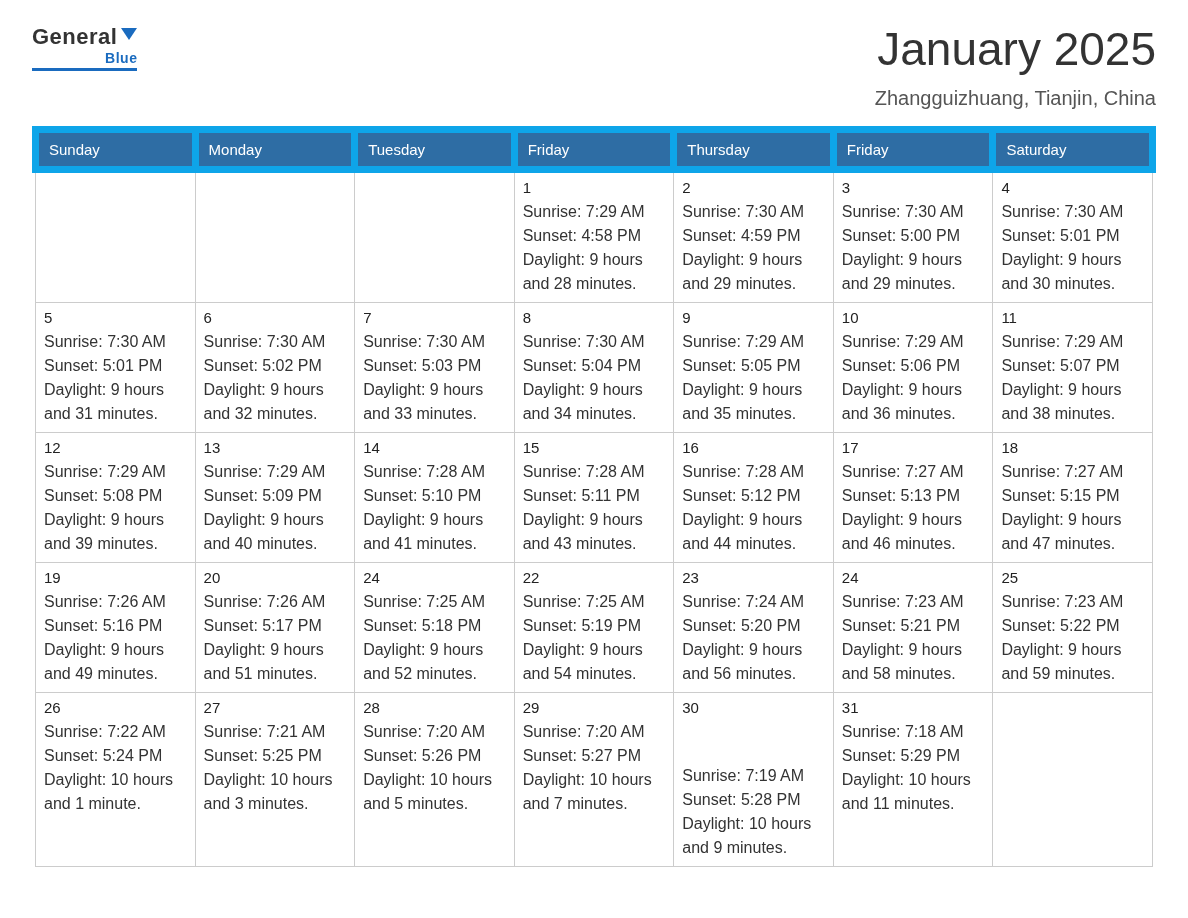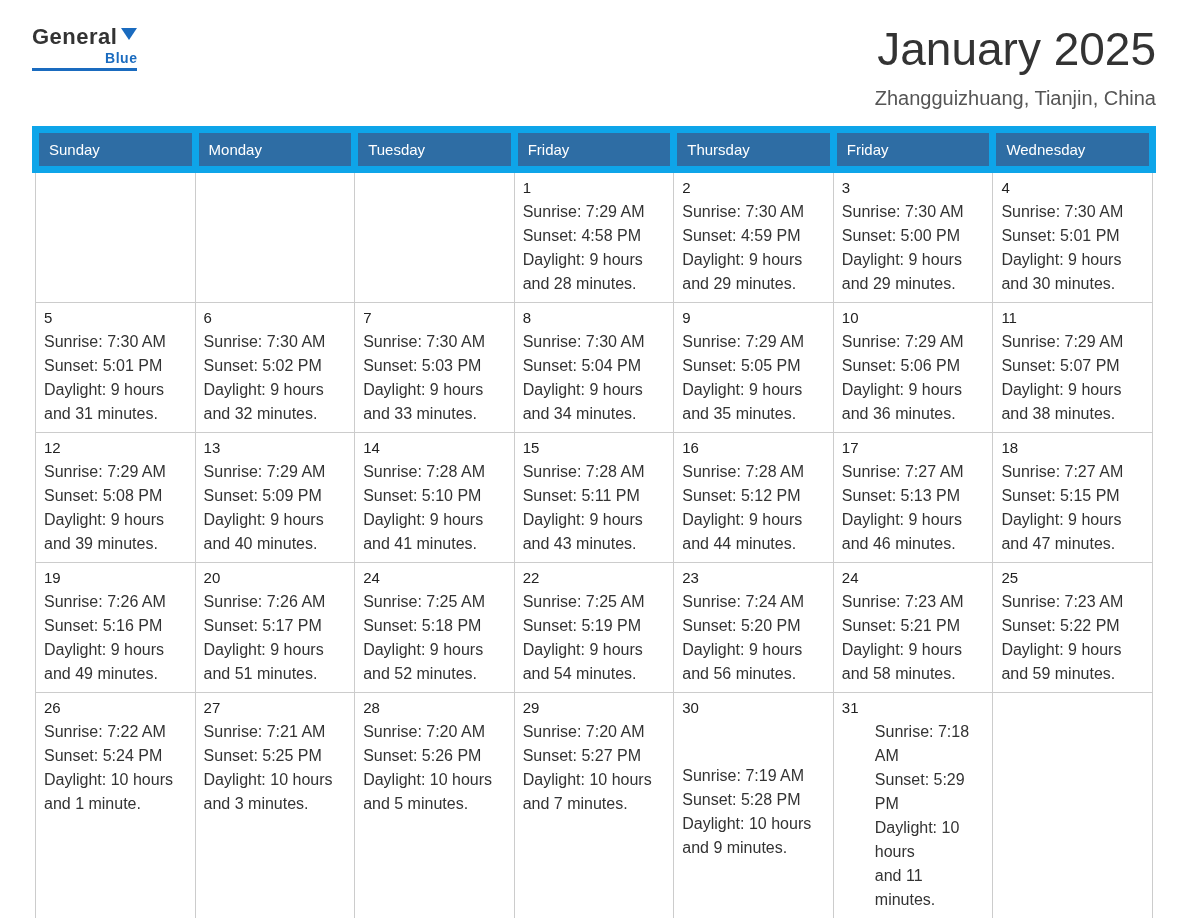--- a/index.html
+++ b/index.html
@@ -132,21 +132,21 @@
 
 <table>
   <thead>
     <tr>
     <th>Sunday</th>
         <th>Monday</th>
         <th>Tuesday</th>
         <th>Friday</th>
         <th>Thursday</th>
         <th>Friday</th>
-        <th>Wednesday</th>
+        <th>Saturday</th>
       </tr>
   </thead>
   <tbody id="calendar-body">
   <tr>
         <td class="empty-cell"></td>
         <td class="empty-cell"></td>
         <td class="empty-cell"></td>
         <td>
           <span class="day-num">1</span>
           <div class="day-info" style="white-space: pre-line;">Sunrise: 7:29 AM
@@ -360,21 +360,21 @@
         </td>
         <td>
           <span class="day-num">30</span>
           <div class="day-info" style="white-space: pre-line; margin-top: 48px;">Sunrise: 7:19 AM
 Sunset: 5:28 PM
 Daylight: 10 hours
 and 9 minutes.</div>
         </td>
         <td>
           <span class="day-num">31</span>
-          <div class="day-info" style="white-space: pre-line; margin-left: 33px;">Sunrise: 7:18 AM
+          <div class="day-info" style="white-space: pre-line;">Sunrise: 7:18 AM
 Sunset: 5:29 PM
 Daylight: 10 hours
 and 11 minutes.</div>
         </td>
         <td class="empty-cell"></td>
       </tr>
     </tbody>
 </table>
 
 </body></html>

